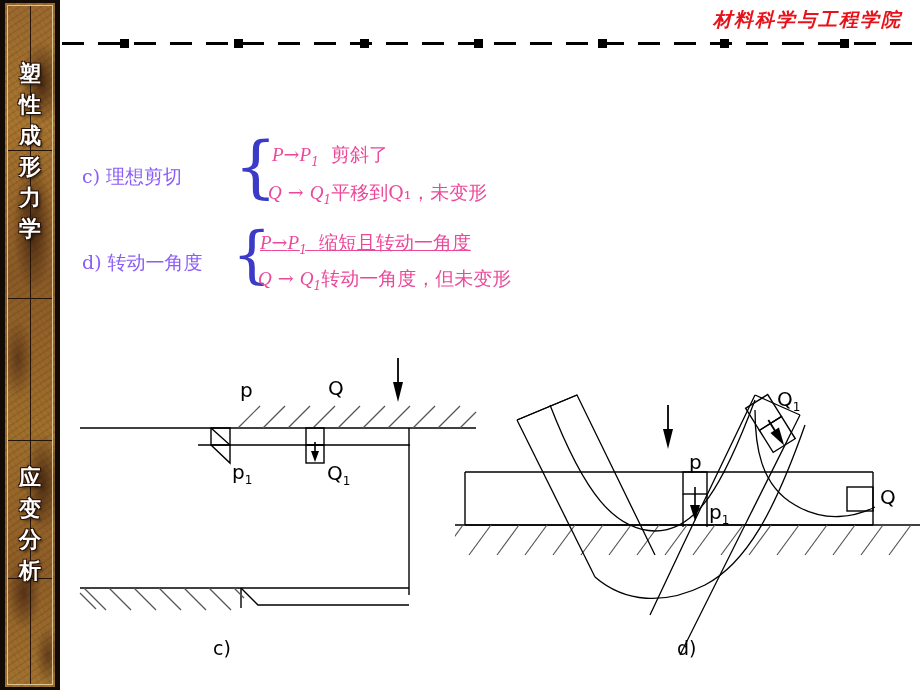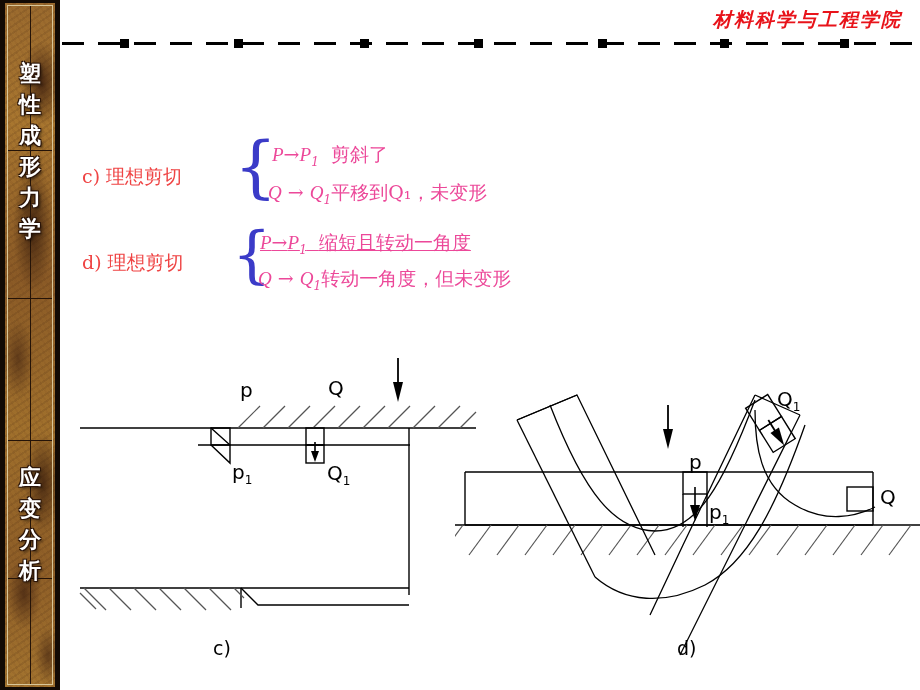--- a/index.html
+++ b/index.html
@@ -93,21 +93,21 @@
     position: absolute;
     left: 62px; top: 42px;
     width: 856px; height: 3px;
   }
 
   
   .cn-label {
     position: absolute;
     font-family: "DejaVu Serif", "Liberation Serif", serif;
     font-size: 19px;
-    color: #ef4444;
+    color: #8b5cf6;
     white-space: nowrap;
   }
   #label-c { left: 82px; top: 164px; }
   #label-d { left: 82px; top: 250px; }
 
   .brace {
     position: absolute;
     color: #3b3bc8;
     font-family: "DejaVu Serif", serif;
     font-weight: normal;
@@ -212,21 +212,21 @@
 
 <div class="cn-label" id="label-c">c) 理想剪切</div>
 <div class="brace" id="brace-c" style="color: rgb(59, 59, 200);">{</div>
 <div class="eq-line" id="eq-c1">
   <i>P</i><span>→</span><i>P</i><sub>1</sub>&nbsp;&nbsp;<span>剪斜了</span>
 </div>
 <div class="eq-line" id="eq-c2">
   <i>Q</i>&nbsp;<span>→</span>&nbsp;<i>Q</i><sub>1</sub><span>平移到Q₁，未变形</span>
 </div>
 
-<div class="cn-label" id="label-d">d) 理想剪切</div>
+<div class="cn-label" id="label-d">d) 转动一角度</div>
 <div class="brace" id="brace-d" style="color: rgb(59, 59, 200);">{</div>
 <div class="eq-line" id="eq-d1">
   <i>P</i><span>→</span><i>P</i><sub>1</sub>&nbsp;&nbsp;<span>缩短且转动一角度</span>
 </div>
 <div class="eq-line" id="eq-d2">
   <i>Q</i>&nbsp;<span>→</span>&nbsp;<i>Q</i><sub>1</sub><span>转动一角度，但未变形</span>
 </div>
 
 <svg id="fig-c" viewBox="0 0 400 330">
   <g stroke="#000" fill="none" stroke-width="1.4">

